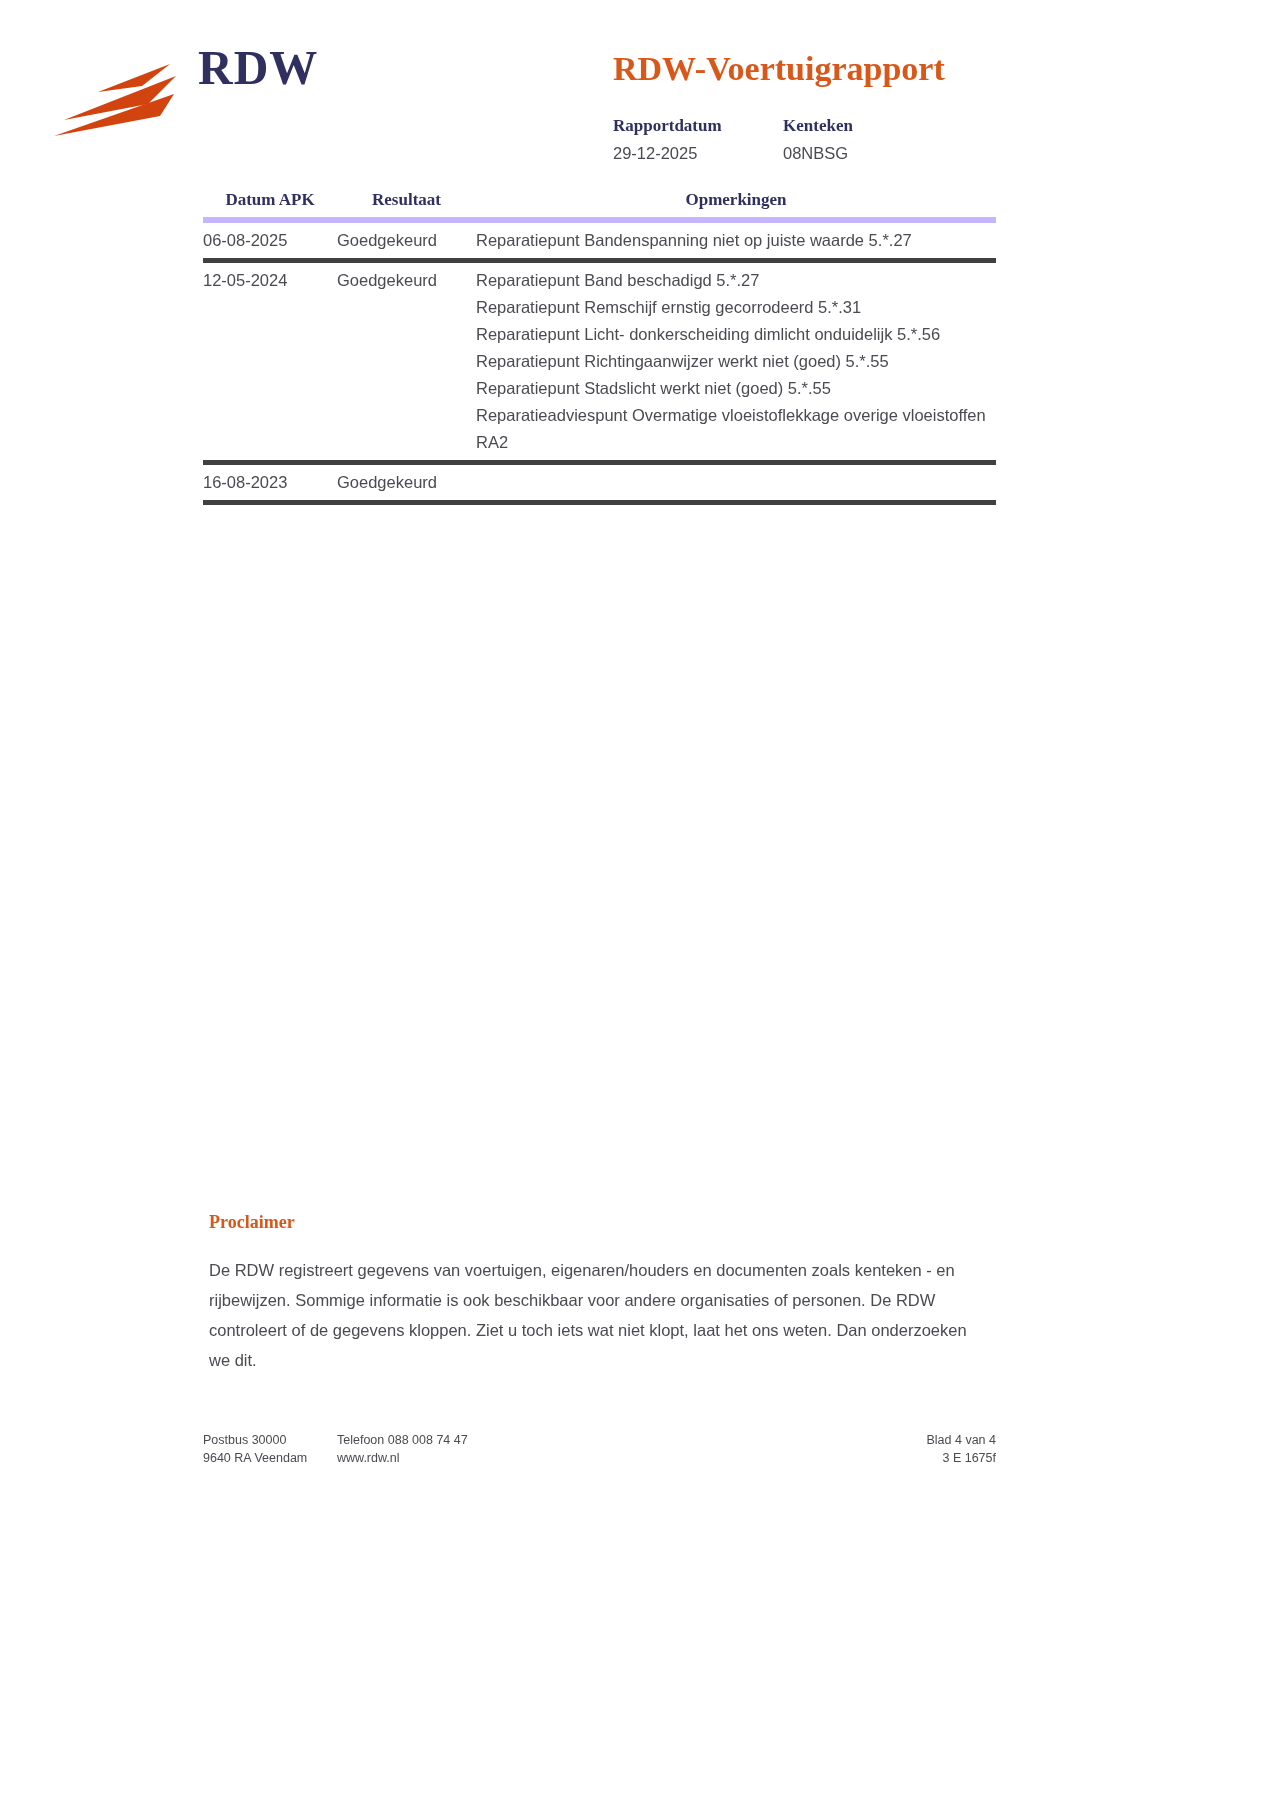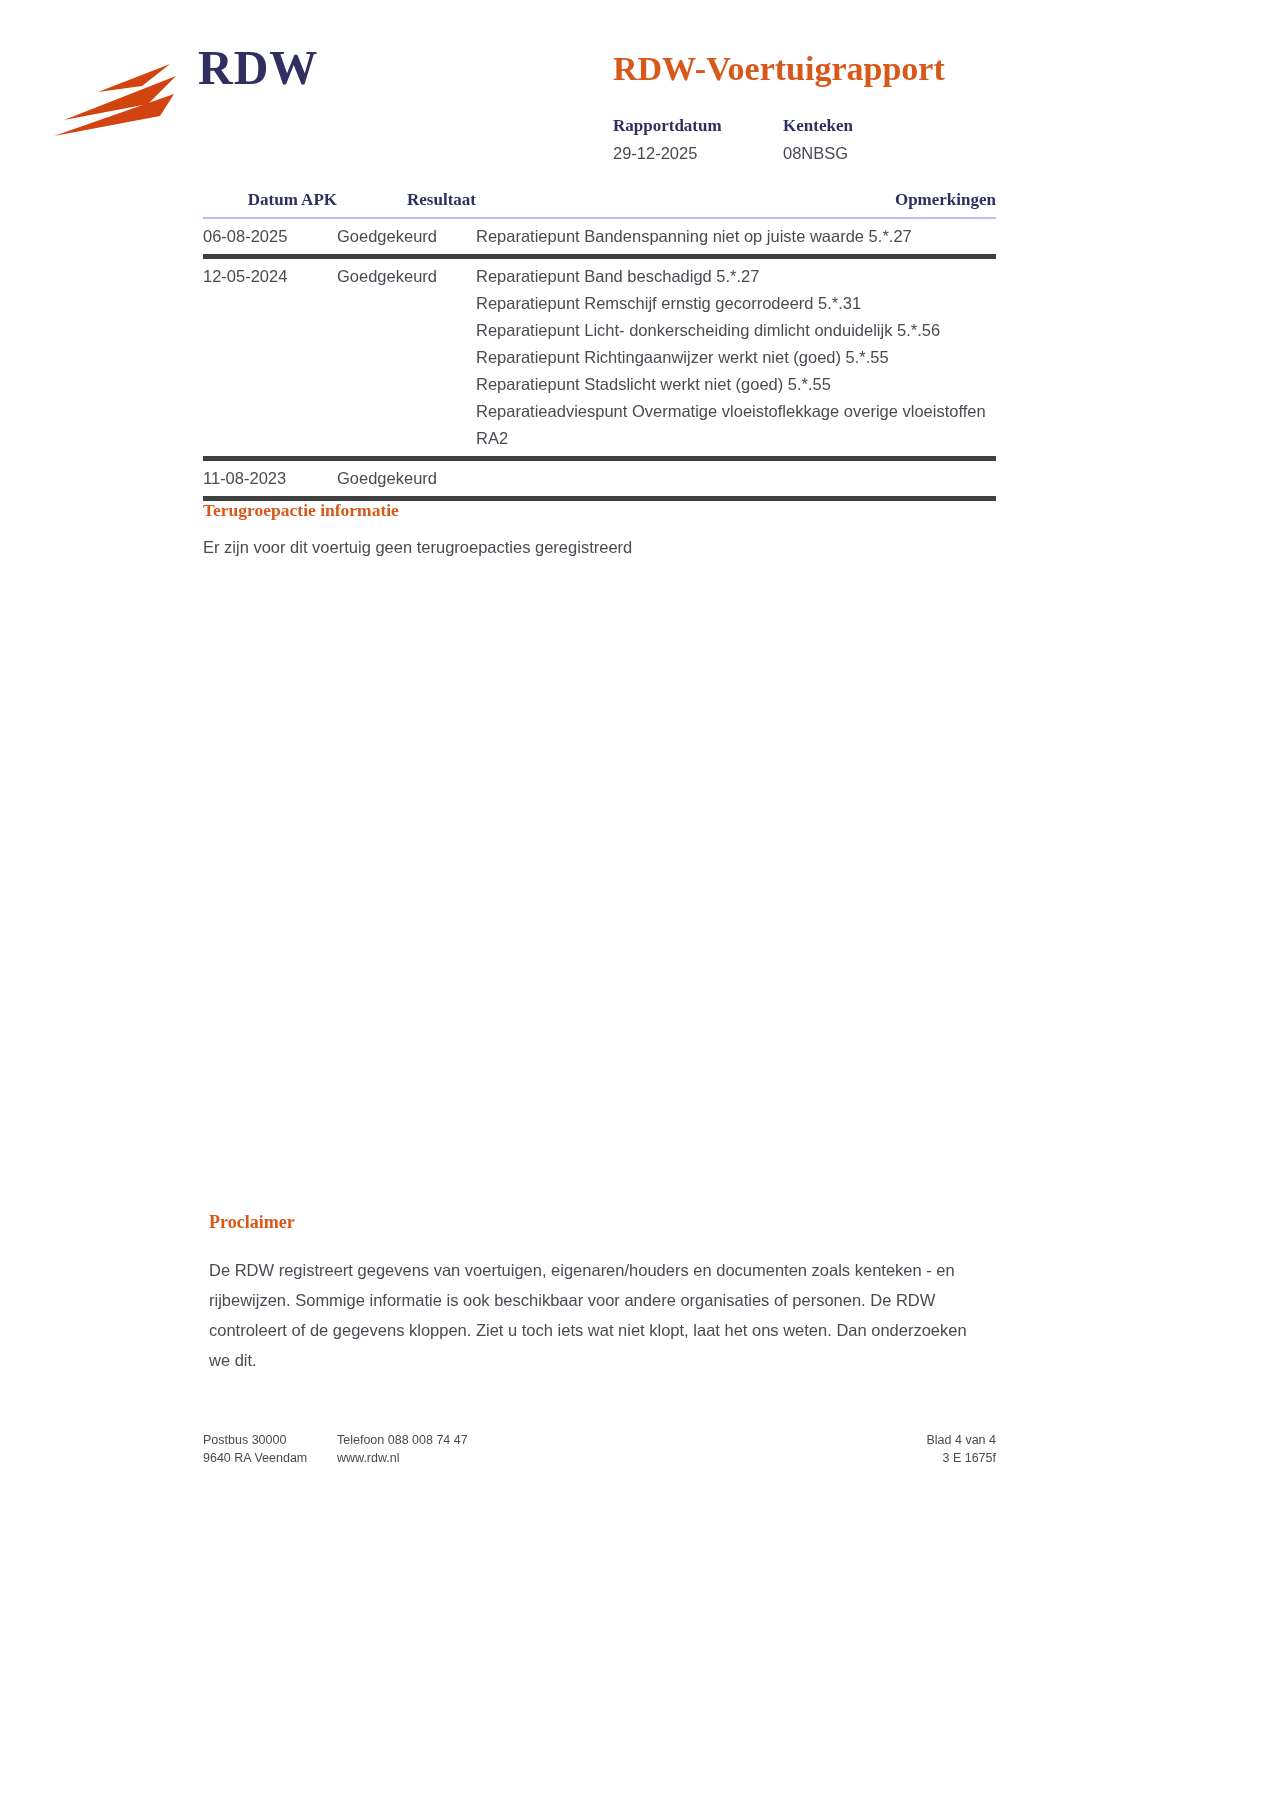--- a/index.html
+++ b/index.html
@@ -31,24 +31,24 @@
   .meta-value { margin-top:8px; font-size:16.5px; color:#4a4a52; }
 
   
   .apk-table {
     position:absolute; left:203px; top:190px; width:793px;
     border-collapse:collapse; table-layout:fixed;
   }
   .apk-table col.c-date   { width:134px; }
   .apk-table col.c-result { width:139px; }
   .apk-table th {
-    text-align:right; vertical-align:bottom;
+    text-align:center; vertical-align:bottom;
     font-family:"Liberation Serif", serif; font-weight:bold;
     font-size:17px; color:#2f3060;
-    padding:0 0 7px 0; border-bottom:2px solid #c4b5fd;
+    padding:0 0 7px 0; border-bottom:6px solid #c4b5fd;
   }
   .apk-table td {
     vertical-align:top; font-size:16.5px; line-height:27px;
     color:#4a4a52; padding:4px 0 4px 0;
   }
   .apk-table tbody tr { border-bottom:5px solid #404040; }
 
   
   .section-heading {
     font-family:"Liberation Serif", serif; font-weight:bold;
@@ -128,31 +128,27 @@
             <div>Reparatiepunt Band beschadigd 5.*.27</div>
             <div>Reparatiepunt Remschijf ernstig gecorrodeerd 5.*.31</div>
             <div>Reparatiepunt Licht- donkerscheiding dimlicht onduidelijk 5.*.56</div>
             <div>Reparatiepunt Richtingaanwijzer werkt niet (goed) 5.*.55</div>
             <div>Reparatiepunt Stadslicht werkt niet (goed) 5.*.55</div>
             <div>Reparatieadviespunt Overmatige vloeistoflekkage overige vloeistoffen RA2</div>
           </td>
   </tr>
 
   <tr>
-    <td>11-08-2023</td>
+    <td>16-08-2023</td>
     <td>Goedgekeurd</td>
     <td></td>
   </tr>
 </tbody>
   </table>
 
-  <div class="recall-section">
-    <div class="section-heading">Terugroepactie informatie</div>
-    <div class="recall-text">Er zijn voor dit voertuig geen terugroepacties geregistreerd</div>
-  </div>
 
   <div class="proclaimer-section">
     <div class="section-heading">Proclaimer</div>
     <div class="proclaimer-text">De RDW registreert gegevens van voertuigen, eigenaren/houders en documenten zoals kenteken - en rijbewijzen. Sommige informatie is ook beschikbaar voor andere organisaties of personen. De RDW controleert of de gegevens kloppen. Ziet u toch iets wat niet klopt, laat het ons weten. Dan onderzoeken we dit.</div>
   </div>
 
   <div class="footer">
     <div>Postbus 30000</div>
     <div>Telefoon 088 008 74 47</div>
     <div class="right">Blad 4 van 4</div>

